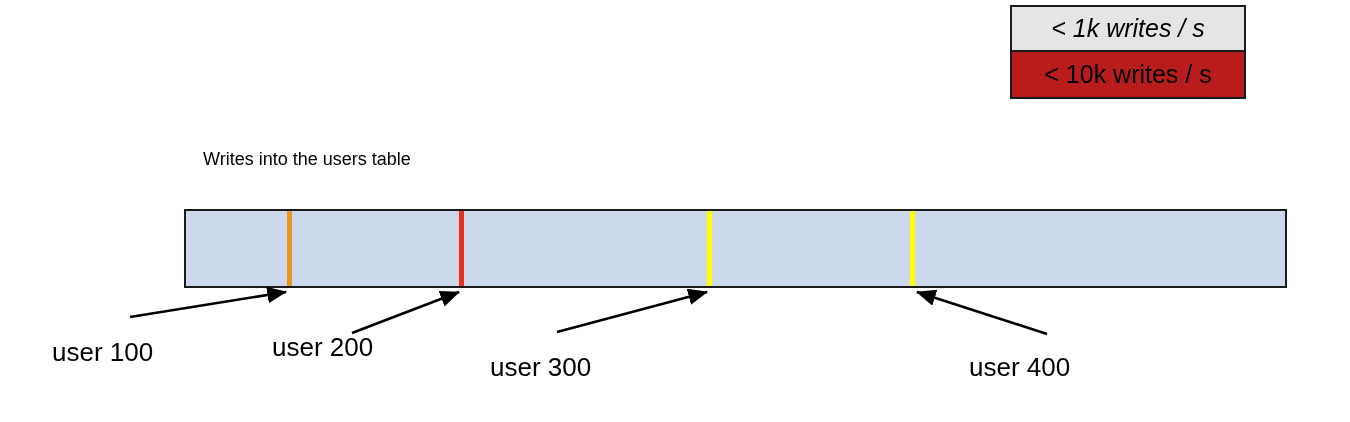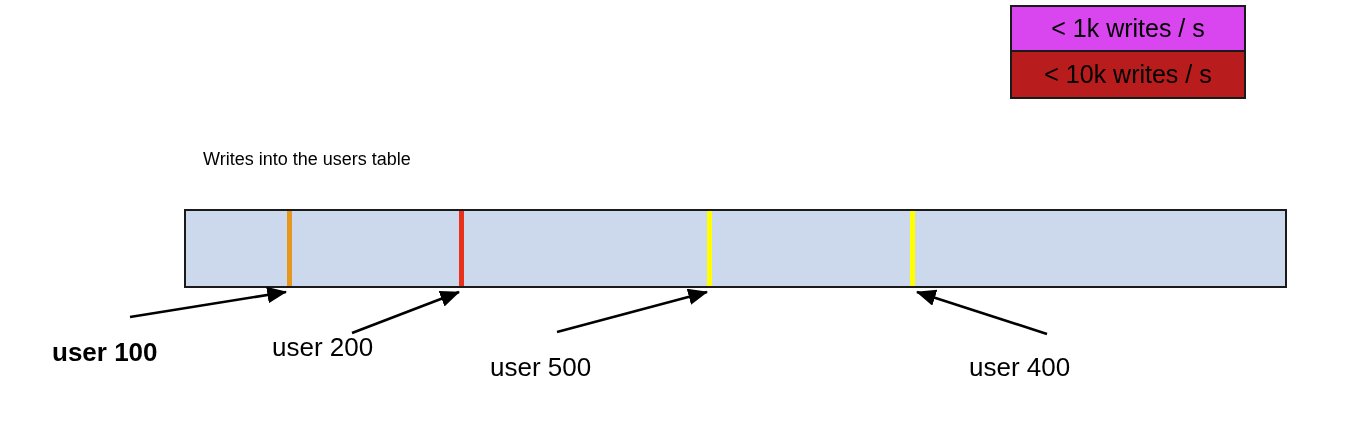--- a/index.html
+++ b/index.html
@@ -95,21 +95,21 @@
     white-space: nowrap;
     color: #000000;
   }
 </style>
 </head>
 <body>
 
 <div id="canvas">
 
   <div class="legend">
-    <div class="legend-row" style="background:#d946ef;">
+    <div class="legend-row" style="background:#e5e5e5;font-style:italic;">
       <span class="legend-label">&lt; 1k writes / s</span>
     </div>
     <div class="legend-row" style="background:#b91c1c;">
       <span class="legend-label">&lt; 10k writes / s</span>
     </div>
   </div>
 
   <div class="chart-title">Writes into the users table</div>
 
   <div class="bar">
@@ -128,18 +128,18 @@
 
     <line x1="130" y1="317" x2="286" y2="292" stroke="#000000" stroke-width="2.6" marker-end="url(#ah)"></line>
 
     <line x1="352" y1="333" x2="459" y2="292" stroke="#000000" stroke-width="2.6" marker-end="url(#ah)"></line>
 
     <line x1="557" y1="332" x2="707" y2="292" stroke="#000000" stroke-width="2.6" marker-end="url(#ah)"></line>
 
     <line x1="1047" y1="334" x2="917" y2="292" stroke="#000000" stroke-width="2.6" marker-end="url(#ah)"></line>
   </svg>
 
-  <div class="point-label" style="left:52px;  top:339px;font-weight:bold;">user 100</div>
+  <div class="point-label" style="left:52px;  top:339px;">user 100</div>
   <div class="point-label" style="left:272px; top:334px;">user 200</div>
-  <div class="point-label" style="left:490px; top:354px;">user 500</div>
+  <div class="point-label" style="left:490px; top:354px;">user 300</div>
   <div class="point-label" style="left:969px; top:354px;">user 400</div>
 
 </div>
 
 </body></html>

